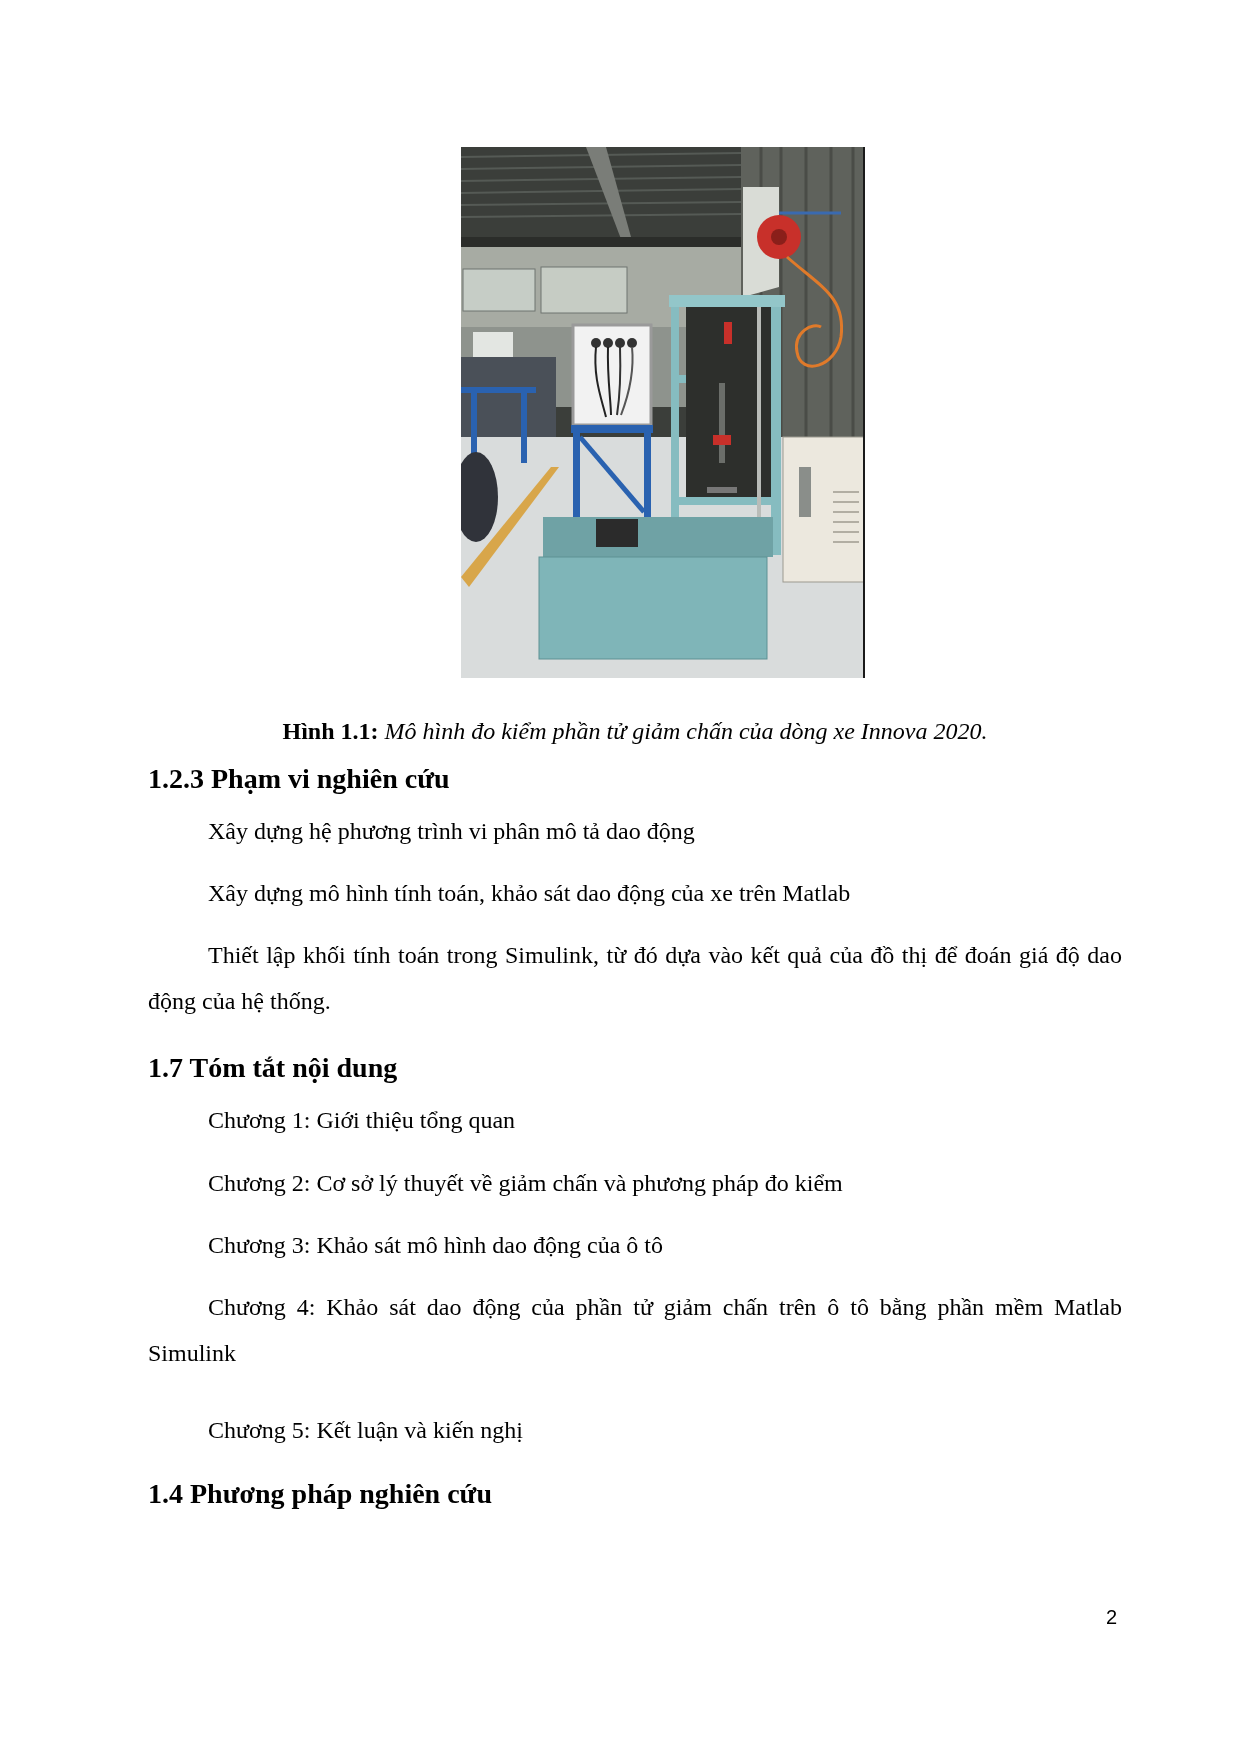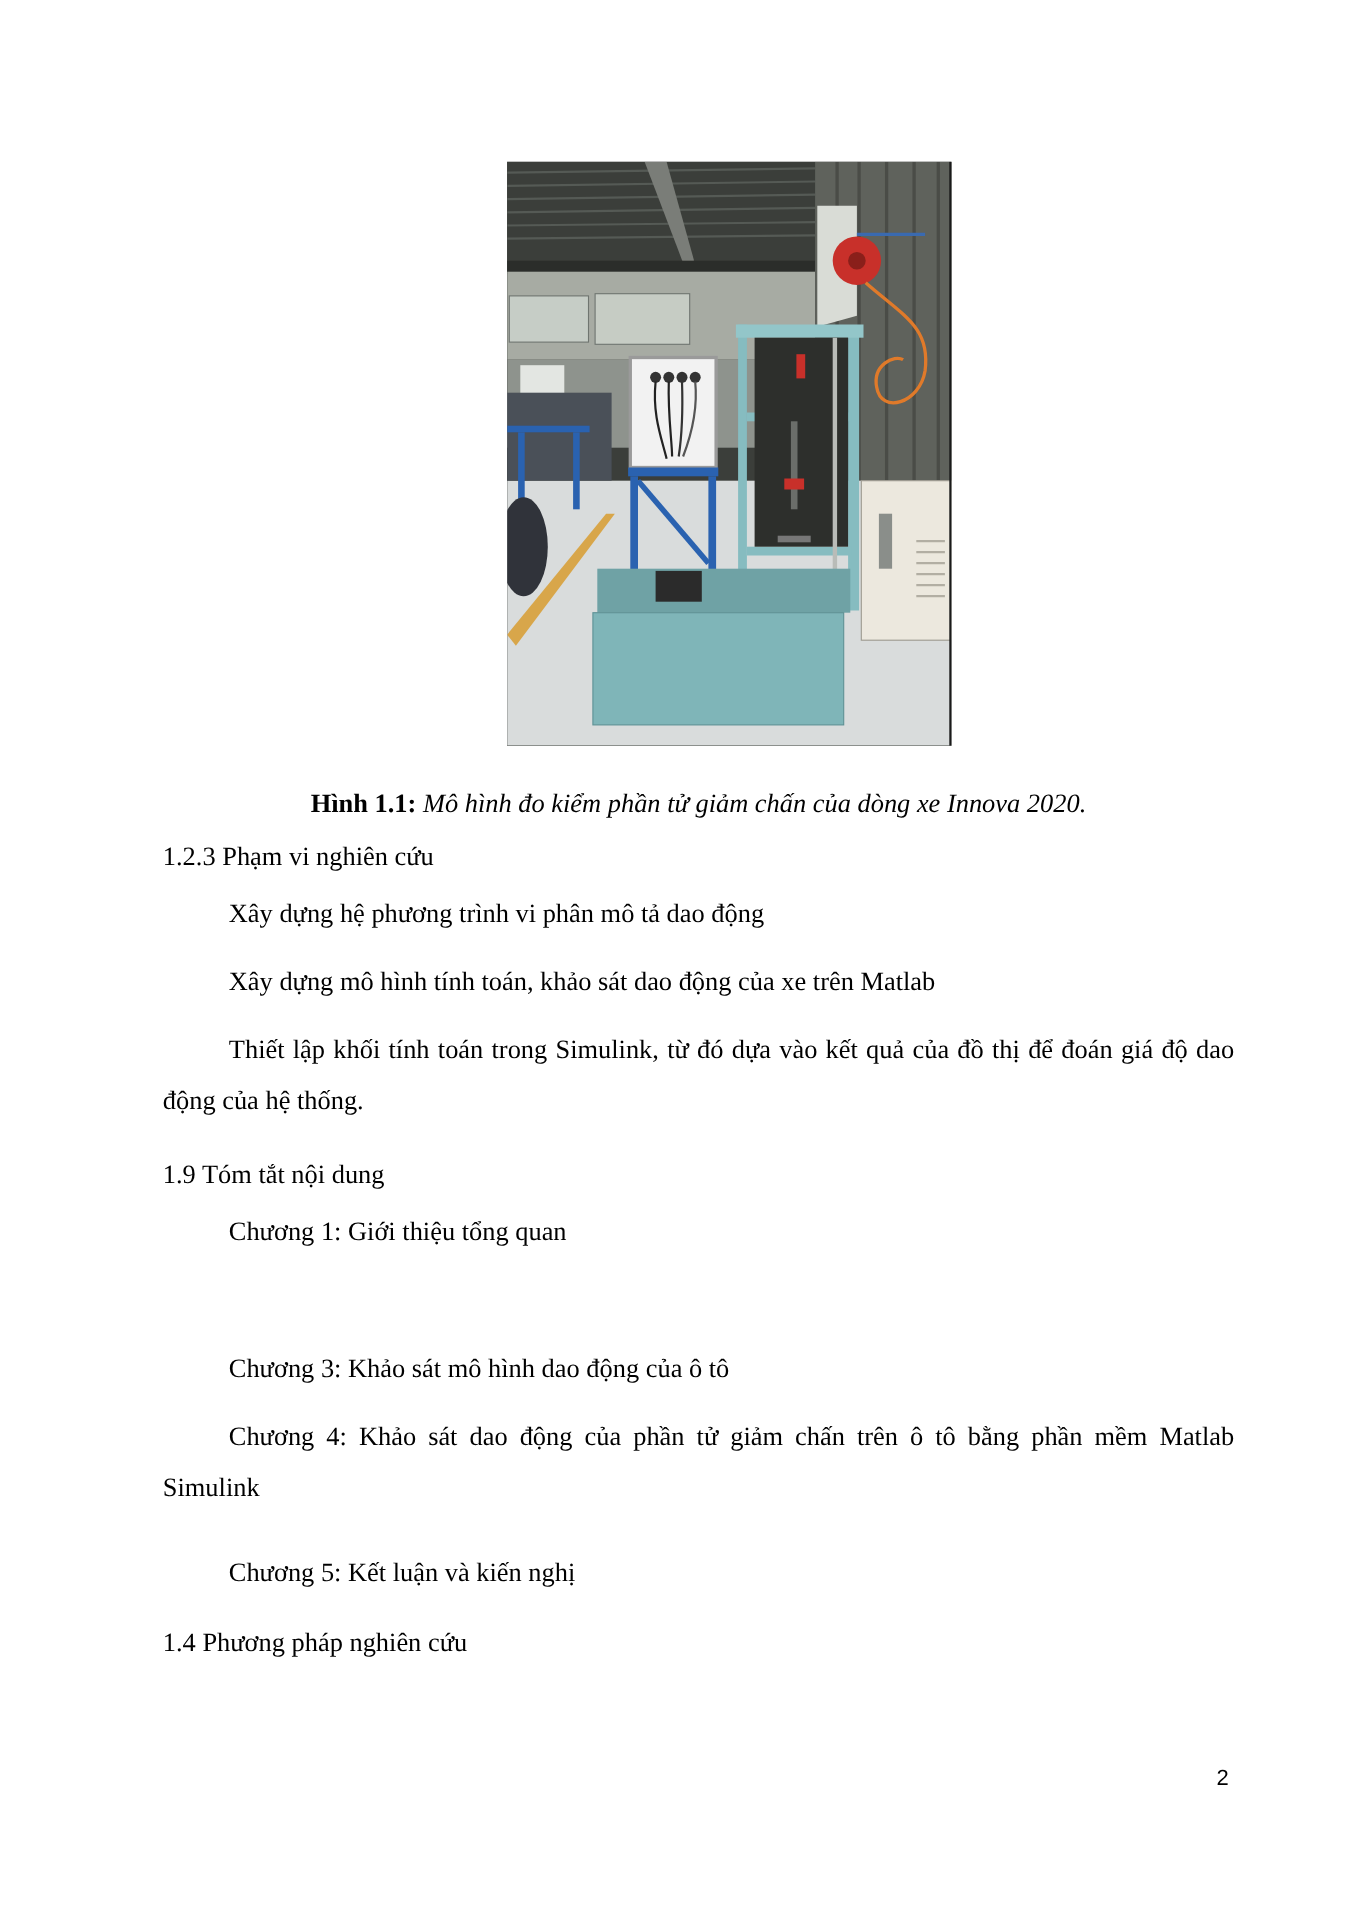--- a/index.html
+++ b/index.html
@@ -11,21 +11,21 @@
             overflow: hidden; background: #3a3d38; }
   .figure svg { display: block; width: 404px; height: 531px; }
   .figure .right-border { position: absolute; right: 0; top: 0; width: 2px; height: 100%; background: #1a1a1a; }
 
   .caption { position: absolute; left: 148px; width: 974px; top: 716px; text-align: center;
              font-size: 24px; line-height: 30px; }
   .caption .cap-label { font-weight: bold; }
   .caption .cap-text { font-style: italic; }
 
   .block { position: absolute; left: 148px; width: 974px; font-size: 24px; }
-  .heading { font-weight: normal; font-size: 24px; line-height: 30px; }
+  .heading { font-weight: bold; font-size: 28px; line-height: 30px; }
   .para { line-height: 47px; text-indent: 60px; text-align: justify; }
   .para.single { white-space: nowrap; }
 
   .page-number { position: absolute; left: 1106px; top: 1606px; font-family: "Liberation Sans", "DejaVu Sans", sans-serif;
                  font-size: 20px; }
 </style>
 </head>
 <body>
 
 <div class="page">
@@ -132,24 +132,27 @@
     <div class="para single">Xây dựng mô hình tính toán, khảo sát dao động của xe trên Matlab</div>
   </div>
   <div class="block" style="top:808px;">
     <div class="para single">Xây dựng hệ phương trình vi phân mô tả dao động</div>
   </div>
   <div class="block" style="top:932px;">
     <div class="para" style="line-height:46px;">Thiết lập khối tính toán trong Simulink, từ đó dựa vào kết quả của đồ thị để đoán giá độ dao động của hệ thống.</div>
   </div>
 
   <div class="block" style="top:1053px;">
-    <div class="heading">1.9 Tóm tắt nội dung</div>
+    <div class="heading">1.7 Tóm tắt nội dung</div>
   </div>
   <div class="block" style="top:1097px;">
     <div class="para single">Chương 1: Giới thiệu tổng quan</div>
+  </div>
+  <div class="block" style="top:1160px;">
+    <div class="para single">Chương 2: Cơ sở lý thuyết về giảm chấn và phương pháp đo kiểm</div>
   </div>
   <div class="block" style="top:1222px;">
     <div class="para single">Chương 3: Khảo sát mô hình dao động của ô tô</div>
   </div>
   <div class="block" style="top:1284px;">
     <div class="para" style="line-height:46px;">Chương 4: Khảo sát dao động của phần tử giảm chấn trên ô tô bằng phần mềm Matlab Simulink</div>
   </div>
   <div class="block" style="top:1407px;">
     <div class="para single">Chương 5: Kết luận và kiến nghị</div>
   </div>

